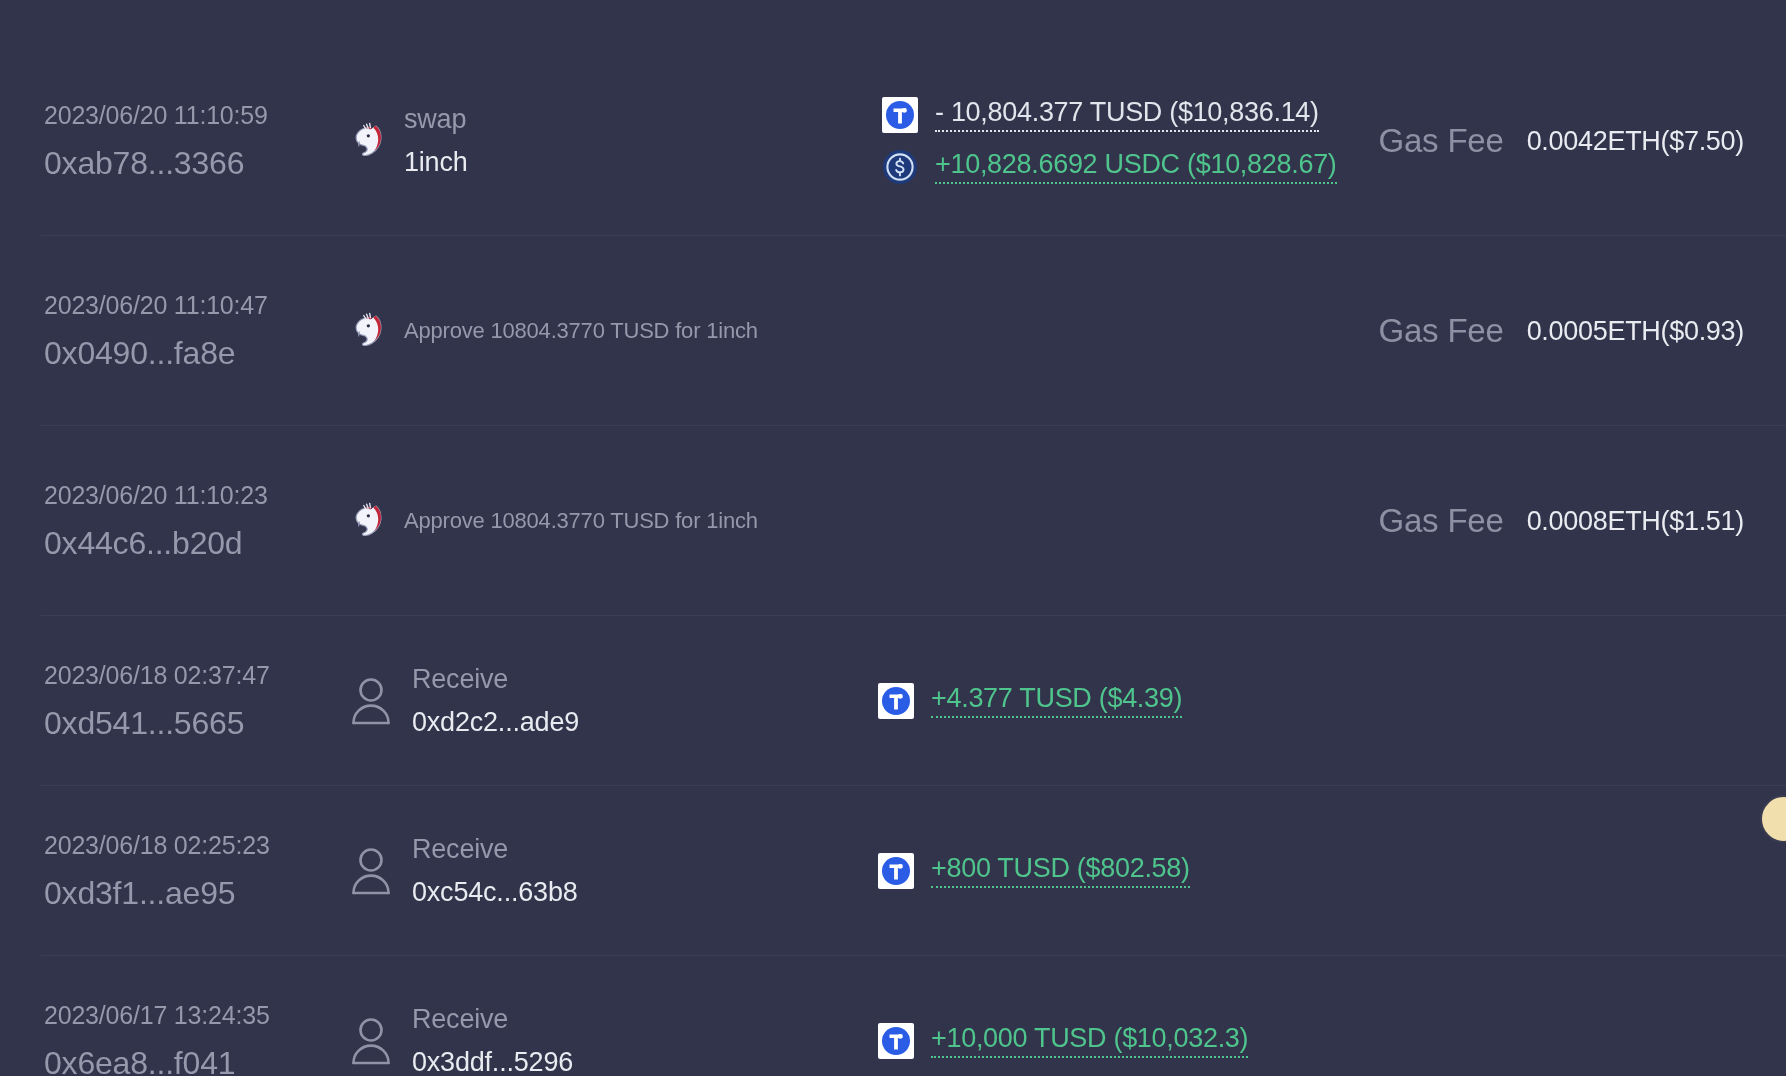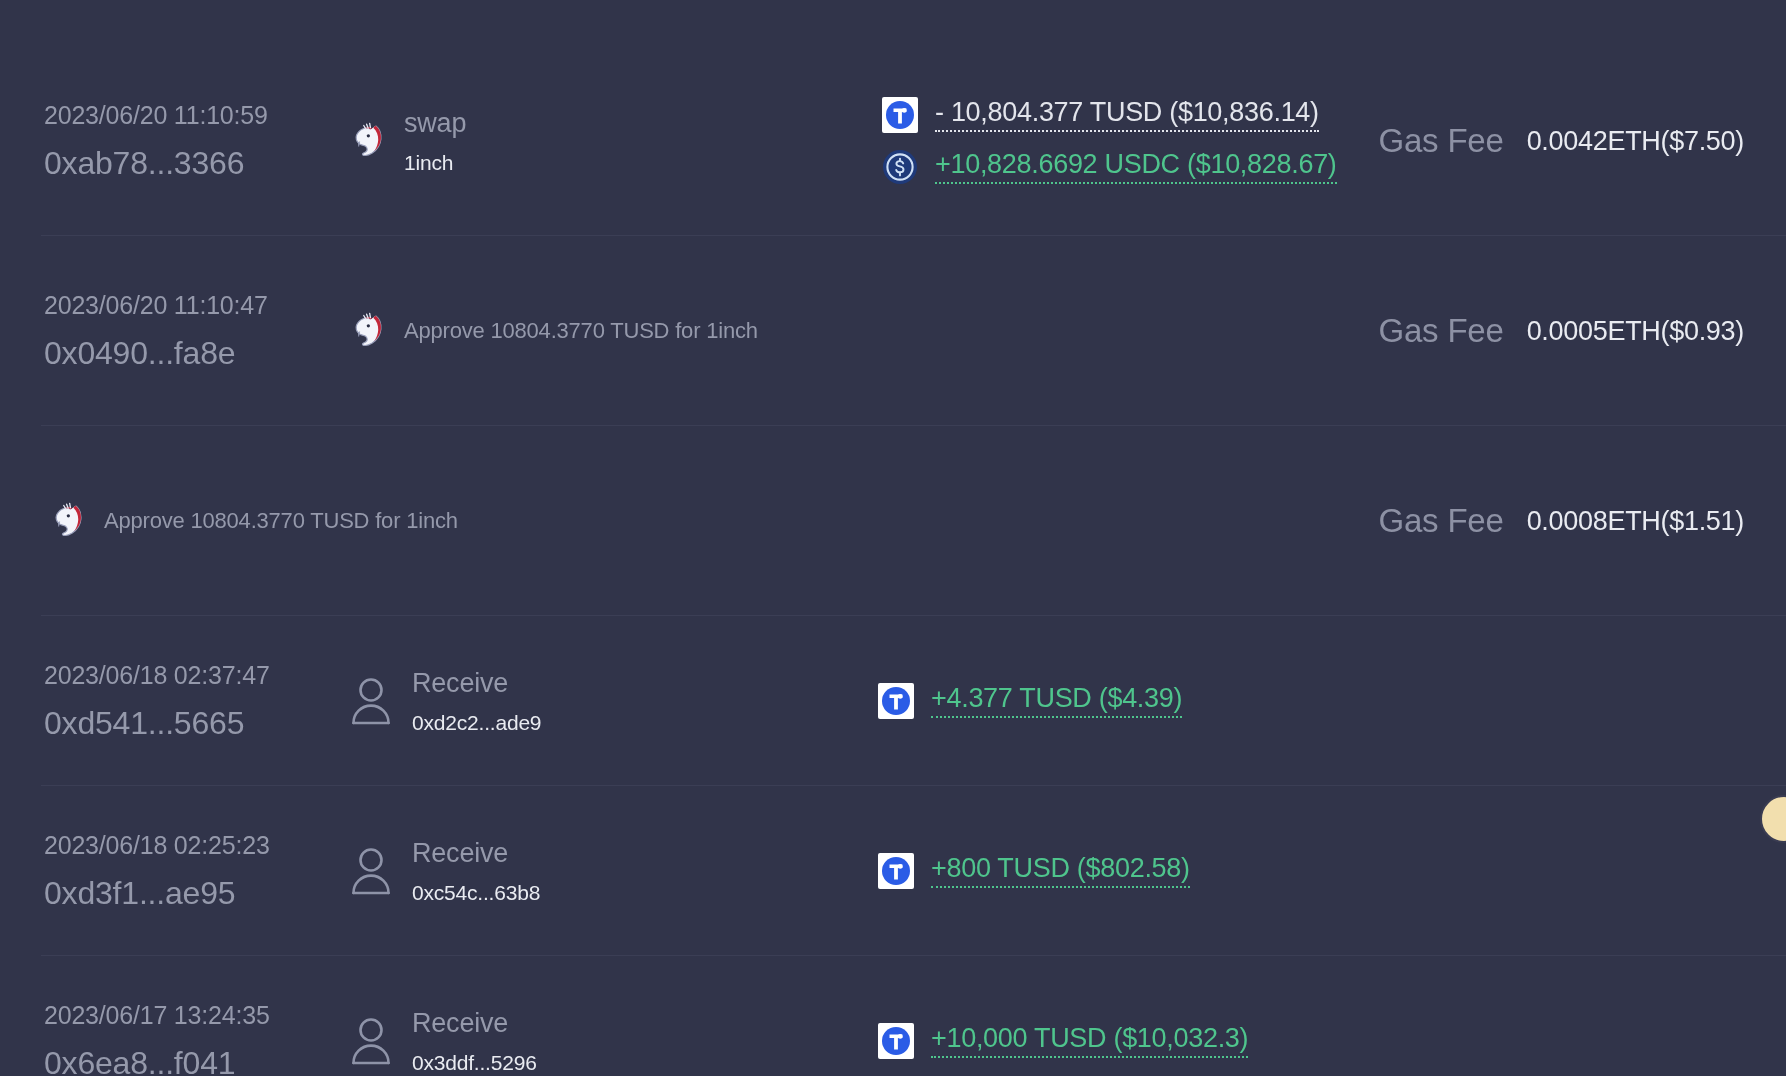--- a/index.html
+++ b/index.html
@@ -98,21 +98,21 @@
     min-width: 0;
   }
 
   .action-primary {
     font-size: 27px;
     color: #9599ab;
     letter-spacing: -0.2px;
     white-space: nowrap;
   }
   .action-secondary {
-    font-size: 21px;
+    font-size: 27px;
     color: #e9ebf1;
     letter-spacing: -0.2px;
     white-space: nowrap;
   }
   .action-single {
     font-size: 22px;
     color: #9599ab;
     letter-spacing: -0.2px;
     white-space: nowrap;
   }
@@ -254,20 +254,24 @@
           <div class="action-single">Approve 10804.3770 TUSD for 1inch</div>
         </div>
       </div>
       <div class="col-amounts amounts-recv"></div>
       <div class="col-gas">
         <span class="gas-label">Gas Fee</span>
         <span class="gas-value">0.0005ETH($0.93)</span>
       </div>
     </div>
     <div class="tx-row">
+      <div class="col-time">
+        <div class="tx-time">2023/06/20 11:10:23</div>
+        <div class="tx-hash">0x44c6...b20d</div>
+      </div>
       <div class="col-action">
         <svg class="app-icon" viewBox="0 0 48 48">
     <path d="M33 8c4 3 6 8 5.5 14-.5 6-4 11-9 14.5-3 2-6.5 3-9 2.5-1-.2-1.5-1-1-1.8.6-1 2-1.2 3-1.8 1.6-1 2-2.6 1.4-4.2-.6-1.5-2-2.4-3.6-2.6-2.6-.4-5-1.8-6.4-4-1.6-2.6-1.6-6 .2-8.6C16 13 19 11 22.4 10.4c2-.4 4 .2 5.6 1.4" fill="#f3f4fb" stroke="#9aa0bb" stroke-width="1.2" stroke-linejoin="round"></path>
     <path d="M33 8c4 3 6 8 5.5 14-.4 5-3 9.4-7 12.6 2.6-3.6 4-7.6 4.2-11.6.2-5-1.6-9.6-5.2-12.8 .9-.9 1.7-1.6 2.5-2.2z" fill="#c2263a"></path>
     <path d="M29.3 10.6c-1.6-1-3.4-1.4-5-1-1 .2-2 .6-2.8 1.2 2.2-.4 4.4-.2 6.4.8.5-.3 1-.7 1.4-1z" fill="#c2263a"></path>
     <path d="M23.6 6.5l1.6 4.2M26.8 5.6l.8 4.4M20.6 7.8l2.2 3.8" stroke="#e6e8f2" stroke-width="1.4" stroke-linecap="round" fill="none"></path>
     <circle cx="25.4" cy="18.6" r="1.7" fill="#2b2e44"></circle>
     <path d="M16.5 24.5c-1.2 1.6-1.6 3.4-1 5.2" stroke="#9aa0bb" stroke-width="1.1" fill="none"></path>
   </svg>
         <div class="action-text">

